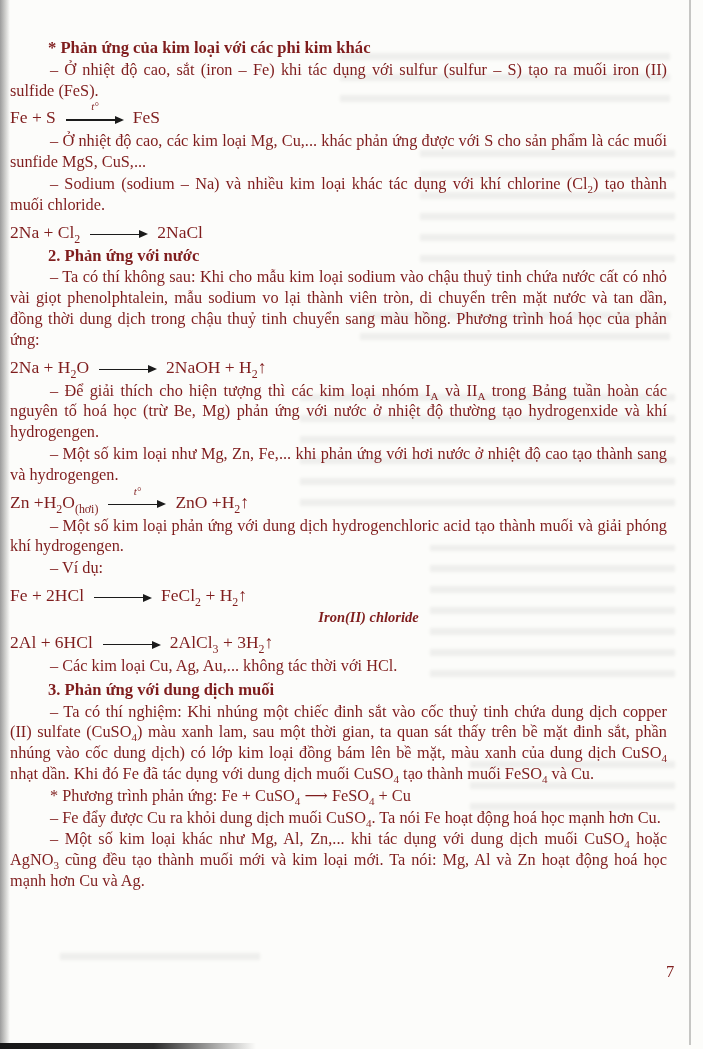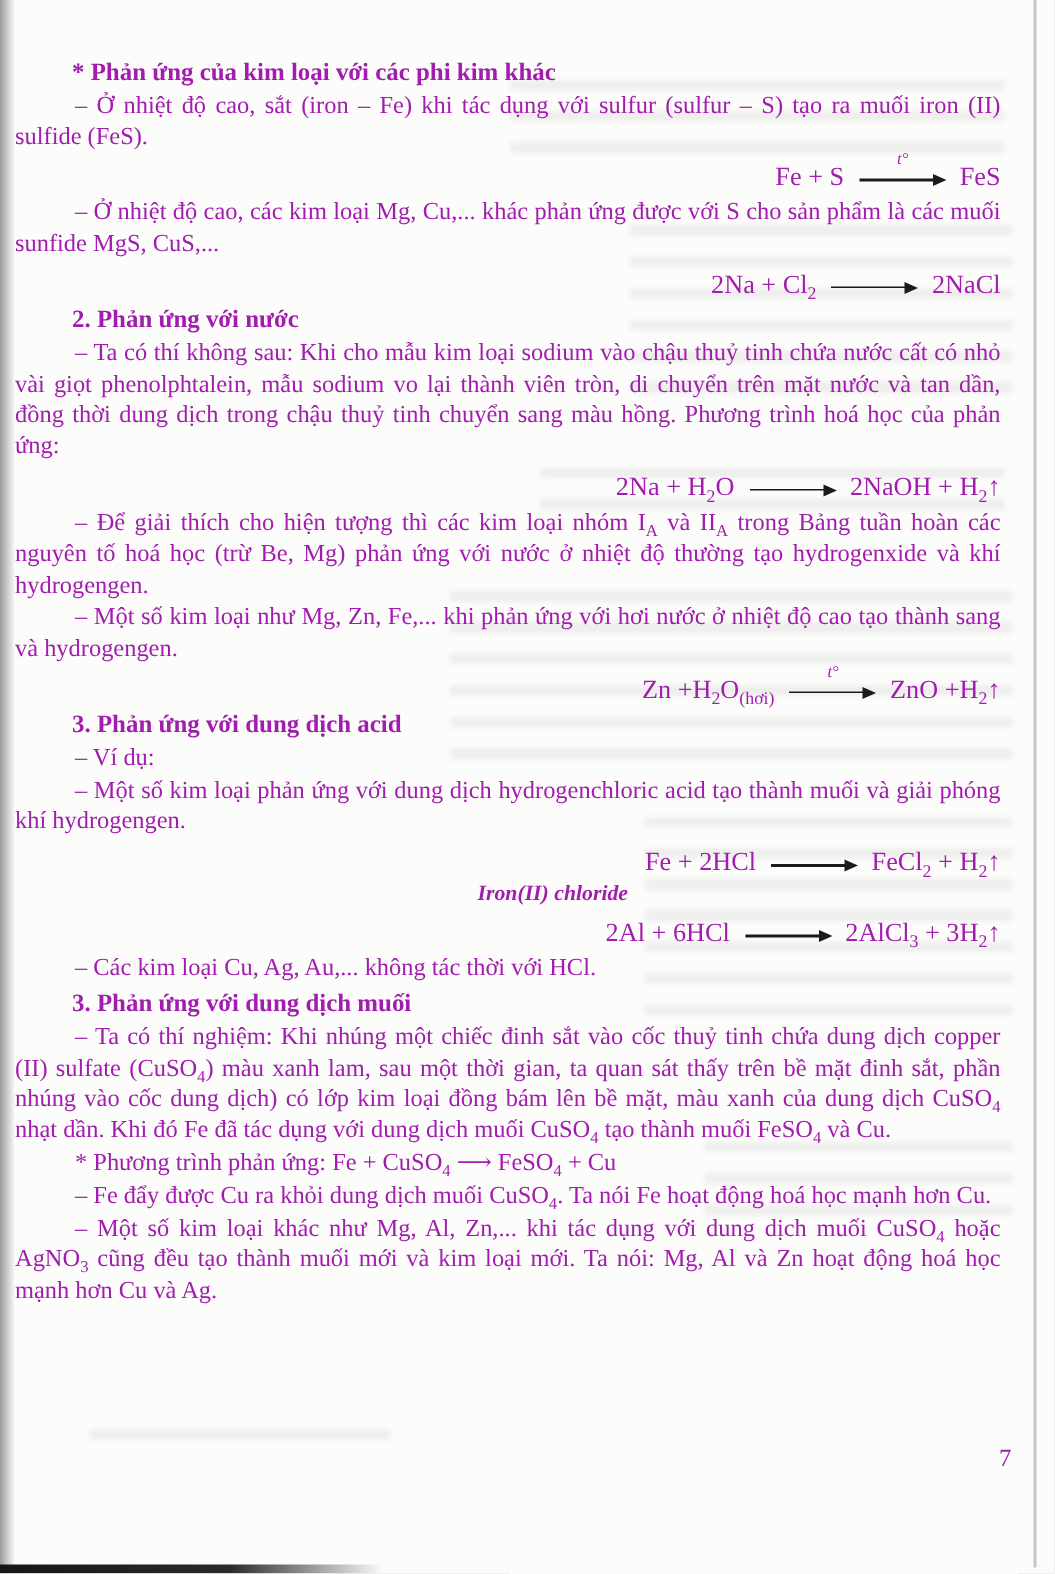--- a/index.html
+++ b/index.html
@@ -1,27 +1,27 @@
 <!DOCTYPE html>
 <html><head>
 <meta charset="utf-8">
 <style>
   html,body{margin:0;padding:0;background:#e8e8e8;}
   .page{
     position:relative;width:703px;height:1049px;background:#fcfcfa;
-    overflow:hidden;color:#a21caf;
+    overflow:hidden;color:#7f1d1d;
     font-family:"Liberation Serif","DejaVu Serif","DejaVu Sans",serif;
   }
   .content{
     position:absolute;left:10px;top:35px;width:657px;
     font-size:16.3px;line-height:20.8px;text-align:justify;
   }
   .para{margin:0 0 1px;text-indent:40px;}
   .heading{margin:3px 0 1px;text-indent:38px;font-weight:bold;font-size:16.6px;}
-  .eq{margin:5px 0 3px;text-align:right;text-indent:0;font-size:17.5px;line-height:22px;}
+  .eq{margin:5px 0 3px;text-align:left;text-indent:0;font-size:17.5px;line-height:22px;}
   .eq .part{white-space:nowrap;}
   sub{font-size:68%;line-height:0;}
   .rxn-arrow{display:inline-block;position:relative;width:58px;height:12px;margin:0 9px 0 10px;}
   .rxn-arrow .shaft{position:absolute;left:0;right:4px;top:8px;height:1.4px;background:#1b1b1b;}
   .rxn-arrow .head{position:absolute;right:0;top:8.7px;transform:translateY(-50%);
     width:0;height:0;border-left:9px solid #1b1b1b;border-top:4px solid transparent;border-bottom:4px solid transparent;}
   .rxn-arrow .label{position:absolute;left:50%;top:-10px;transform:translateX(-50%);
     font-size:11px;font-style:italic;line-height:1;white-space:nowrap;}
   .caption{margin:-1px 0 3px;text-align:center;text-indent:60px;
     font-style:italic;font-weight:bold;font-size:14.5px;line-height:18px;font-family:Liberation Serif, serif;}
@@ -59,36 +59,36 @@
   <div class="bleed b7"></div>
 
   <div class="content">
 
     <p class="heading">* Phản ứng của kim loại với các phi kim khác</p>
     <p class="para">– Ở nhiệt độ cao, sắt (iron – Fe) khi tác dụng với sulfur (sulfur – S) tạo ra muối iron (II) sulfide (FeS).</p>
 
     <div class="eq"><span class="part">Fe + S</span><span class="rxn-arrow"><span class="label">t°</span><span class="shaft"></span><span class="head"></span></span><span class="part">FeS</span></div>
 
     <p class="para">– Ở nhiệt độ cao, các kim loại Mg, Cu,... khác phản ứng được với S cho sản phẩm là các muối sunfide MgS, CuS,...</p>
+    <p class="para">– Sodium (sodium – Na) và nhiều kim loại khác tác dụng với khí chlorine (Cl<sub>2</sub>) tạo thành muối chloride.</p>
 
     <div class="eq"><span class="part">2Na + Cl<sub>2</sub></span><span class="rxn-arrow"><span class="label"></span><span class="shaft"></span><span class="head"></span></span><span class="part">2NaCl</span></div>
 
     <p class="heading">2. Phản ứng với nước</p>
     <p class="para">– Ta có thí không sau: Khi cho mẫu kim loại sodium vào chậu thuỷ tinh chứa nước cất có nhỏ vài giọt phenolphtalein, mẫu sodium vo lại thành viên tròn, di chuyển trên mặt nước và tan dần, đồng thời dung dịch trong chậu thuỷ tinh chuyển sang màu hồng. Phương trình hoá học của phản ứng:</p>
 
     <div class="eq"><span class="part">2Na + H<sub>2</sub>O</span><span class="rxn-arrow"><span class="label"></span><span class="shaft"></span><span class="head"></span></span><span class="part">2NaOH + H<sub>2</sub>↑</span></div>
 
     <p class="para">– Để giải thích cho hiện tượng thì các kim loại nhóm I<sub>A</sub> và II<sub>A</sub> trong Bảng tuần hoàn các nguyên tố hoá học (trừ Be, Mg) phản ứng với nước ở nhiệt độ thường tạo hydrogenxide và khí hydrogengen.</p>
     <p class="para">– Một số kim loại như Mg, Zn, Fe,... khi phản ứng với hơi nước ở nhiệt độ cao tạo thành sang và hydrogengen.</p>
 
     <div class="eq"><span class="part">Zn +H<sub>2</sub>O<sub>(hơi)</sub></span><span class="rxn-arrow"><span class="label">t°</span><span class="shaft"></span><span class="head"></span></span><span class="part">ZnO +H<sub>2</sub>↑</span></div>
 
-    <p class="heading">3. Phản ứng với dung dịch acid</p>
+    <p class="para">– Một số kim loại phản ứng với dung dịch hydrogenchloric acid tạo thành muối và giải phóng khí hydrogengen.</p>
     <p class="para">– Ví dụ:</p>
-    <p class="para">– Một số kim loại phản ứng với dung dịch hydrogenchloric acid tạo thành muối và giải phóng khí hydrogengen.</p>
 
     <div class="eq"><span class="part">Fe + 2HCl</span><span class="rxn-arrow"><span class="label"></span><span class="shaft"></span><span class="head"></span></span><span class="part">FeCl<sub>2</sub> + H<sub>2</sub>↑</span></div>
 
     <div class="caption">Iron(II) chloride</div>
 
     <div class="eq"><span class="part">2Al + 6HCl</span><span class="rxn-arrow"><span class="label"></span><span class="shaft"></span><span class="head"></span></span><span class="part">2AlCl<sub>3</sub> + 3H<sub>2</sub>↑</span></div>
 
     <p class="para">– Các kim loại Cu, Ag, Au,... không tác thời với HCl.</p>
     <p class="heading">3. Phản ứng với dung dịch muối</p>
     <p class="para">– Ta có thí nghiệm: Khi nhúng một chiếc đinh sắt vào cốc thuỷ tinh chứa dung dịch copper (II) sulfate (CuSO<sub>4</sub>) màu xanh lam, sau một thời gian, ta quan sát thấy trên bề mặt đinh sắt, phần nhúng vào cốc dung dịch) có lớp kim loại đồng bám lên bề mặt, màu xanh của dung dịch CuSO<sub>4</sub> nhạt dần. Khi đó Fe đã tác dụng với dung dịch muối CuSO<sub>4</sub> tạo thành muối FeSO<sub>4</sub> và Cu.</p>

